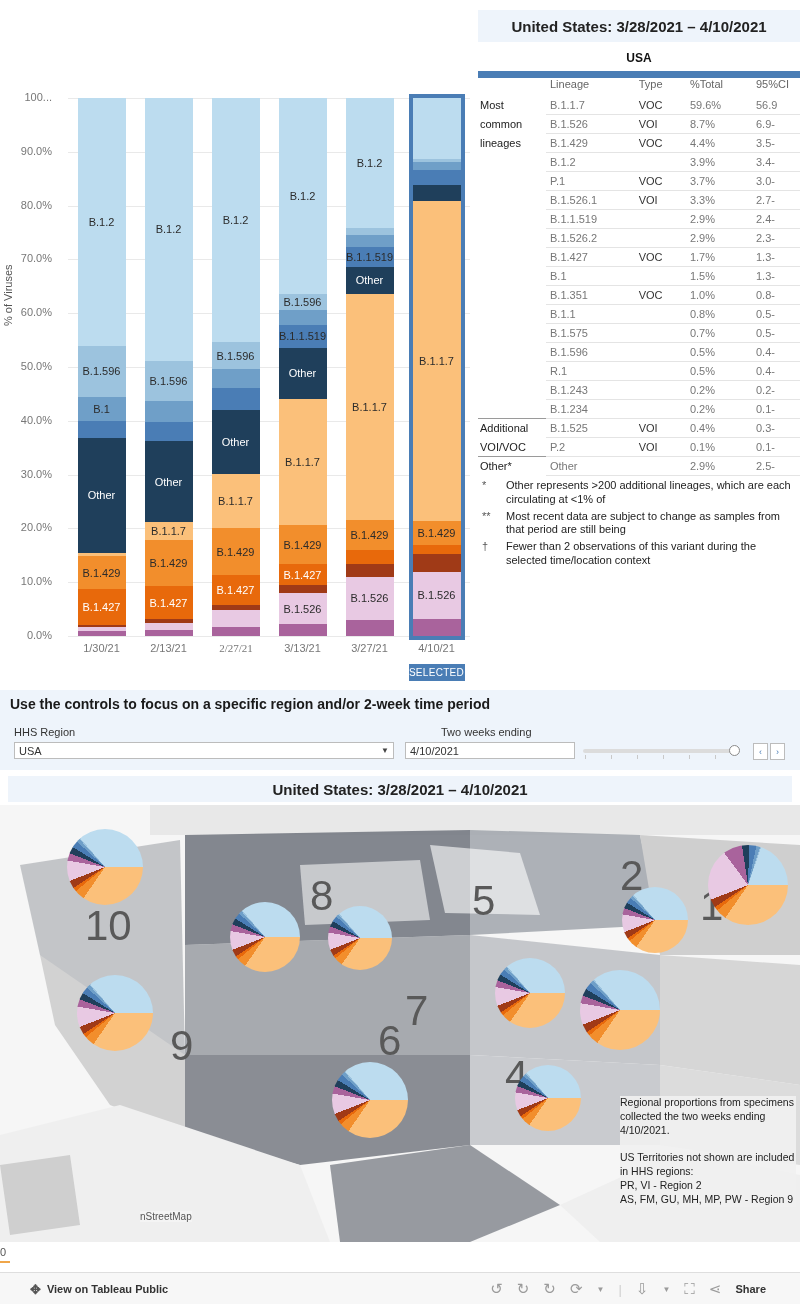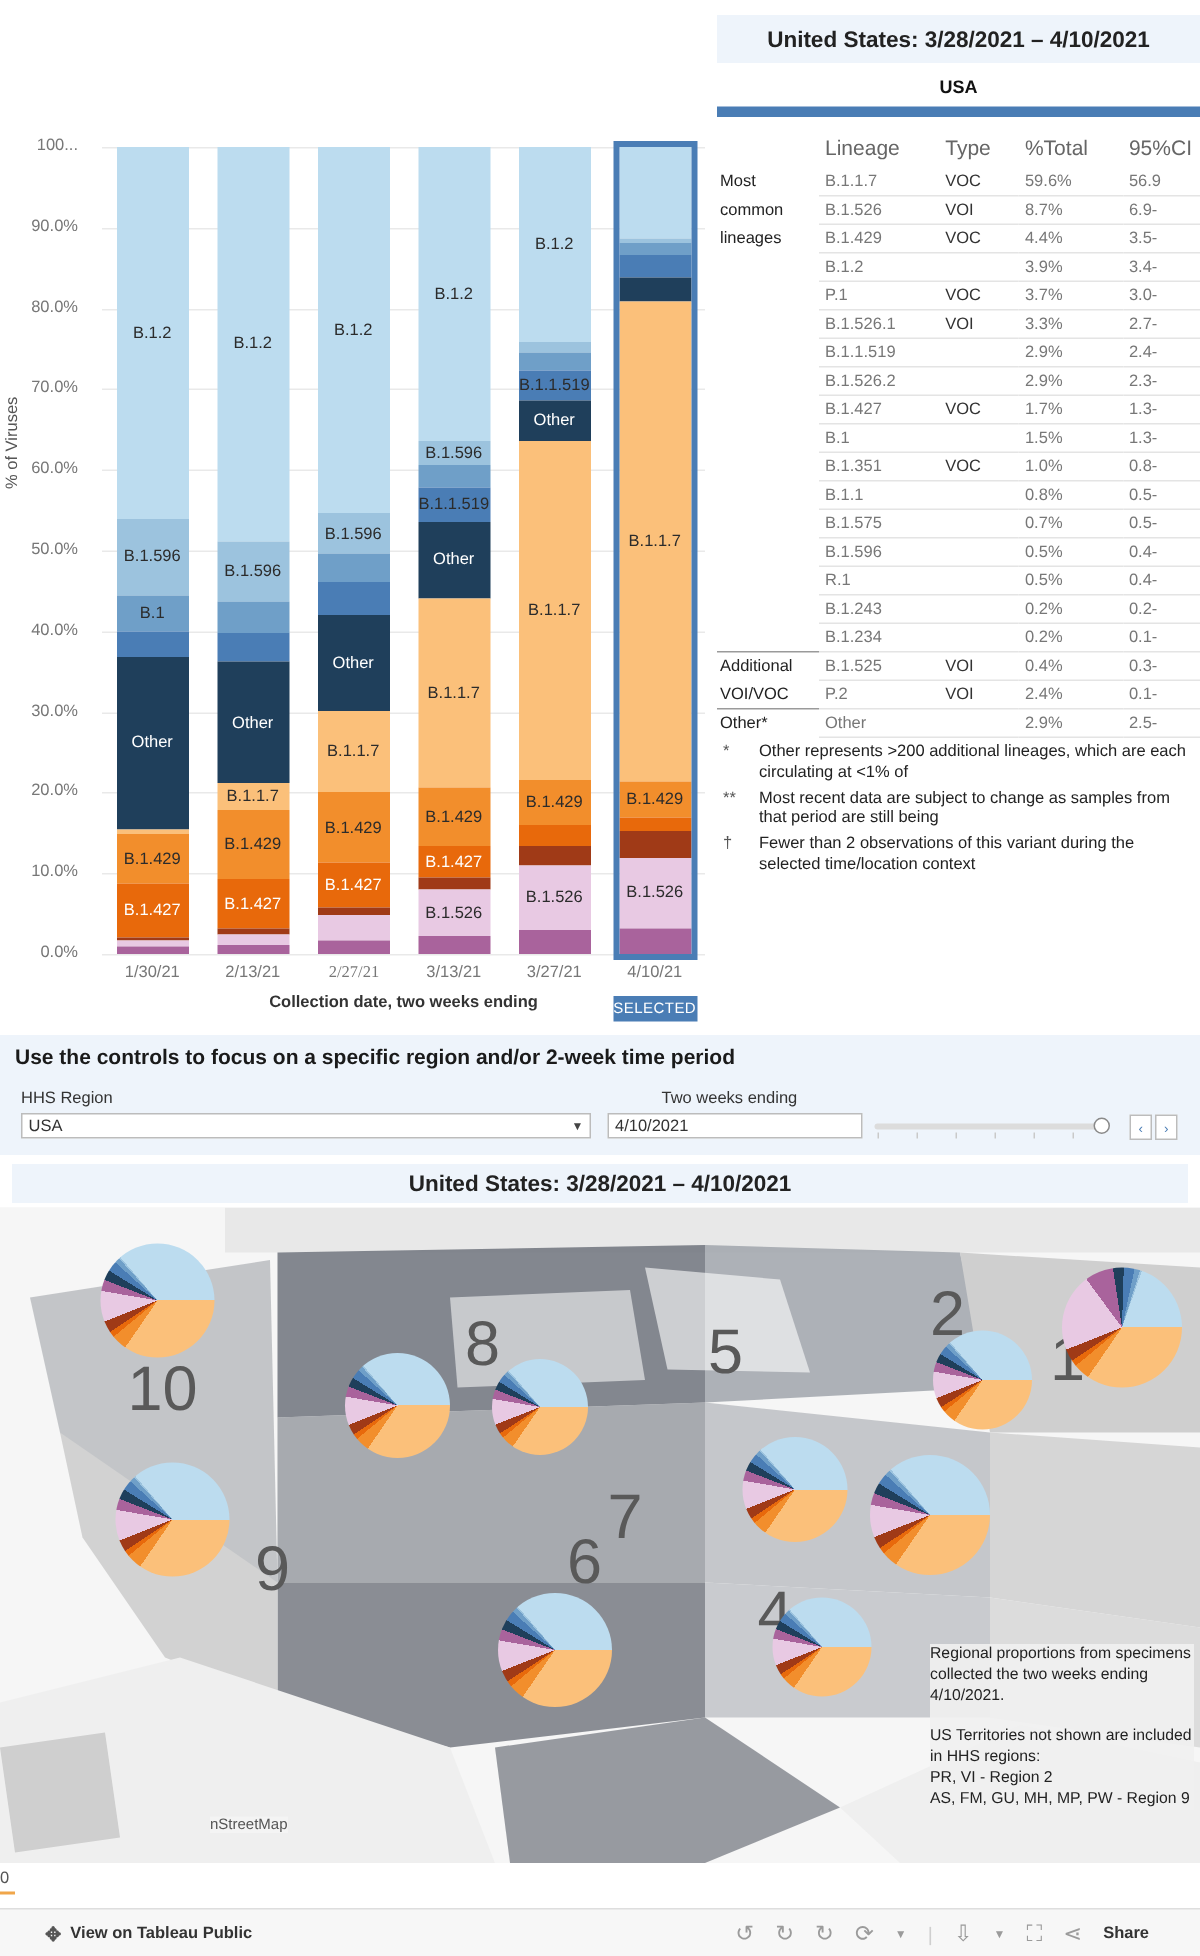--- a/index.html
+++ b/index.html
@@ -35,22 +35,22 @@
      font-size:11px;color:#333;font-weight:bold;}
   .selOutline{position:absolute;border:4px solid #4a7db5;box-sizing:content-box;}
 
   
   #tableWrap{position:absolute;left:478px;top:46px;width:322px;height:640px;
      overflow:hidden;}
   #usaHdr{text-align:center;font-weight:bold;font-size:12px;color:#111;
      margin:5px 0 6px 0;}
   #blueBar{height:7px;background:#4a7db5;margin:0 0 0 0;}
   table{border-collapse:collapse;font-size:11px;width:340px;}
-  th{font-weight:normal;color:#666;padding:12px 4px 6px 4px;text-align:left;
-     font-size:14px;}
+  th{font-weight:normal;color:#666;padding:0 4px 6px 4px;text-align:left;
+     font-size:11px;}
   td{padding:3px 4px;color:#777;border-bottom:1px solid #e4e4e4;
      white-space:nowrap;}
   td.grp{color:#222;font-weight:normal;border-bottom:none;vertical-align:top;
      width:62px;padding-left:2px;}
   td.type{color:#333;}
   tr.grpTop td.grp{border-top:1px solid #9a9a9a;}
   .fn{display:flex;gap:8px;font-size:11px;color:#222;margin:3px 0 0 4px;
       line-height:1.25;}
   .fn .mk{width:16px;color:#555;flex:none;text-align:left;}
 
@@ -281,21 +281,20 @@
           <div class="seg" style="height: 17.754px; background: rgb(160, 58, 23);"></div>
           <div class="seg" style="height: 46.806px; background: rgb(232, 201, 227);">
             <div class="seglab">B.1.526</div>
           </div>
           <div class="seg" style="height: 17.216px; background: rgb(169, 99, 156);"></div>
         </div>
         <div class="xtick" style="left: 338.5px;">4/10/21</div>
         <div class="selOutline" style="left: 340.5px; top: -4px; width: 48px; height: 538px;"></div>
         <div class="selbadge" style="left: 340.5px;">SELECTED</div>
       </div>
-    <div id="xlabel">Collection date, two weeks ending</div>
   </div>
 
   <div id="tableWrap">
     <div id="usaHdr">USA</div>
     <div id="blueBar"></div>
     <table>
       <thead>
           <tr>
         <th></th>
         <th>Lineage</th>
@@ -428,21 +427,21 @@
             <td class="grp" style="border-top: 1px solid rgb(154, 154, 154);">Additional</td>
             <td>B.1.525</td>
             <td class="type">VOI</td>
             <td>0.4%</td>
             <td>0.3-</td>
           </tr>
           <tr>
             <td class="grp">VOI/VOC</td>
             <td>P.2</td>
             <td class="type">VOI</td>
-            <td>2.4%</td>
+            <td>0.1%</td>
             <td>0.1-</td>
           </tr>
           <tr class="grpTop">
             <td class="grp" style="border-top: 1px solid rgb(154, 154, 154);">Other*</td>
             <td>Other</td>
             <td class="type"></td>
             <td>2.9%</td>
             <td>2.5-</td>
           </tr>
         </tbody>

